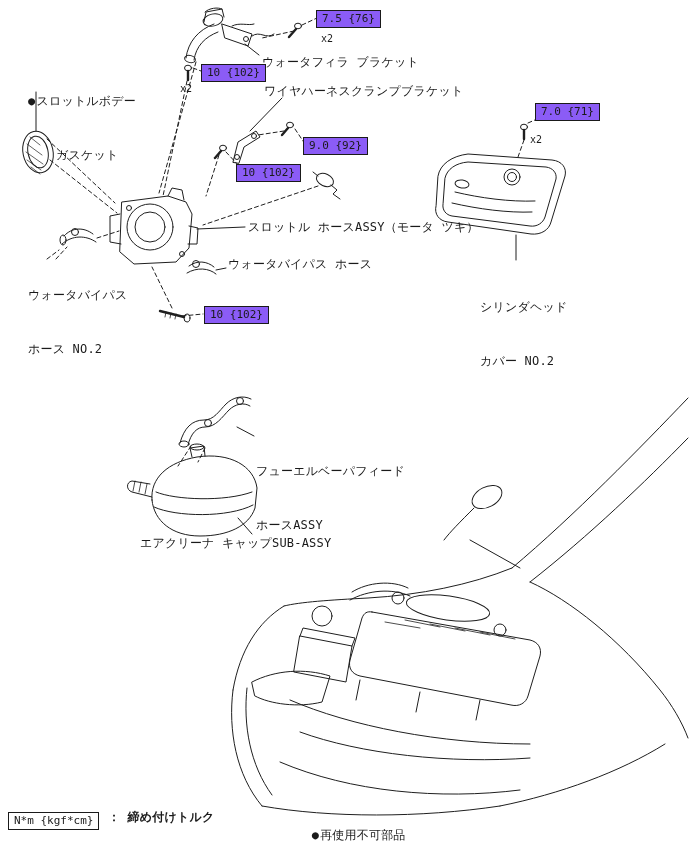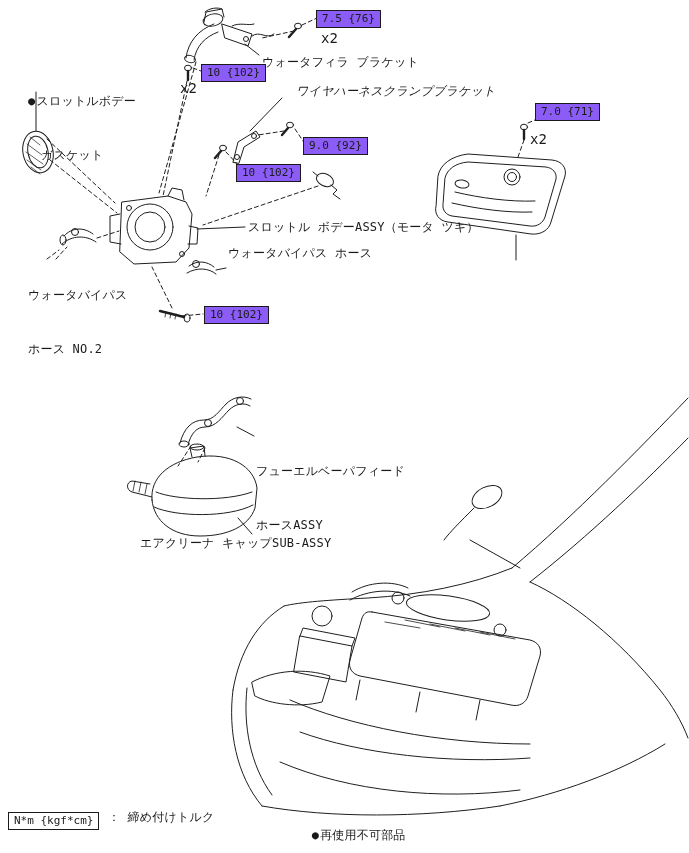--- a/index.html
+++ b/index.html
@@ -25,34 +25,34 @@
     position: absolute;
     border: 1.3px solid #1a1a1a;
     background: #8b5cf6;
     font-size: 11px;
     line-height: 14px;
     padding: 1px 5px;
     white-space: nowrap;
   }
   .qty {
     position: absolute;
-    font-size: 14px;
+    font-size: 10px;
     line-height: 13px;
     white-space: nowrap;
   }
   .legend-box {
     position: absolute;
     border: 1.3px solid #1a1a1a;
     background: #ffffff;
     font-size: 11px;
     line-height: 14px;
     padding: 1px 5px;
     white-space: nowrap;
   }
-  .indent2 { padding-left: 13px; }
+  .indent2 { padding-left: 28px; }
   .marker { margin-right: 1px; }
 </style>
 </head>
 <body>
 
 <div id="canvas">
 
   <svg id="art" width="689" height="853" viewBox="0 0 689 853">
     <g fill="none" stroke="#1f1f1f" stroke-width="1" stroke-linecap="round" stroke-linejoin="round">
 
@@ -232,31 +232,35 @@
     </g>
   </svg>
 
   <div class="lbl" style="left:28px; top:56px;">
     <div><span class="marker">●</span><span>スロットルボデー</span></div>
     <div class="indent2">ガスケット</div>
   </div>
 
   <div class="lbl" style="left:262px; top:46px;margin-top:7px;">ウォータフィラ ブラケット</div>
 
-  <div class="lbl" style="left:296px; top:82px;font-style:italic;">ワイヤハーネスクランプブラケット</div>
-
-  <div class="lbl" style="left:248px; top:218px;">スロットル ボデーASSY（モータ ツキ）</div>
-
+  <div class="lbl" style="left:264px; top:82px;">ワイヤハーネスクランプブラケット</div>
+
+  <div class="lbl" style="left:248px; top:218px;">スロットル ホースASSY（モータ ツキ）</div>
+
+  <div class="lbl" style="left:480px; top:262px;">
+    <div>シリンダヘッド</div>
+    <div>カバー NO.2</div>
+  </div>
 
   <div class="lbl" style="left:28px; top:250px;">
     <div>ウォータバイパス</div>
     <div>ホース NO.2</div>
   </div>
 
-  <div class="lbl" style="left:228px; top:244px;">ウォータバイパス ホース</div>
+  <div class="lbl" style="left:228px; top:255px;">ウォータバイパス ホース</div>
 
   <div class="lbl" style="left:140px; top:534px;">エアクリーナ キャップSUB-ASSY</div>
 
   <div class="lbl" style="left:256px; top:426px;">
     <div>フューエルベーパフィード</div>
     <div>ホースASSY</div>
   </div>
 
   <div class="tq" style="left:316px; top:10px;">7.5 {76}</div>
   <div class="qty" style="left:321px; top:32px;">x2</div>
@@ -267,18 +271,18 @@
   <div class="tq" style="left:303px; top:137px;">9.0 {92}</div>
 
   <div class="tq" style="left:236px; top:164px;">10 {102}</div>
 
   <div class="tq" style="left:535px; top:103px;">7.0 {71}</div>
   <div class="qty" style="left:530px; top:133px;">x2</div>
 
   <div class="tq" style="left:204px; top:306px;">10 {102}</div>
 
   <div class="legend-box" style="left:8px; top:812px;">N*m {kgf*cm}</div>
-  <div class="lbl" style="left:108px; top:808px;">： 締め付けトルク</div>
+  <div class="lbl" style="left:108px; top:808px;font-weight:bold;">： 締め付けトルク</div>
   <div class="lbl" style="left:282px; top:808px;">
     <span class="marker">●</span><span>再使用不可部品</span>
   </div>
 
 </div>
 
 </body></html>

